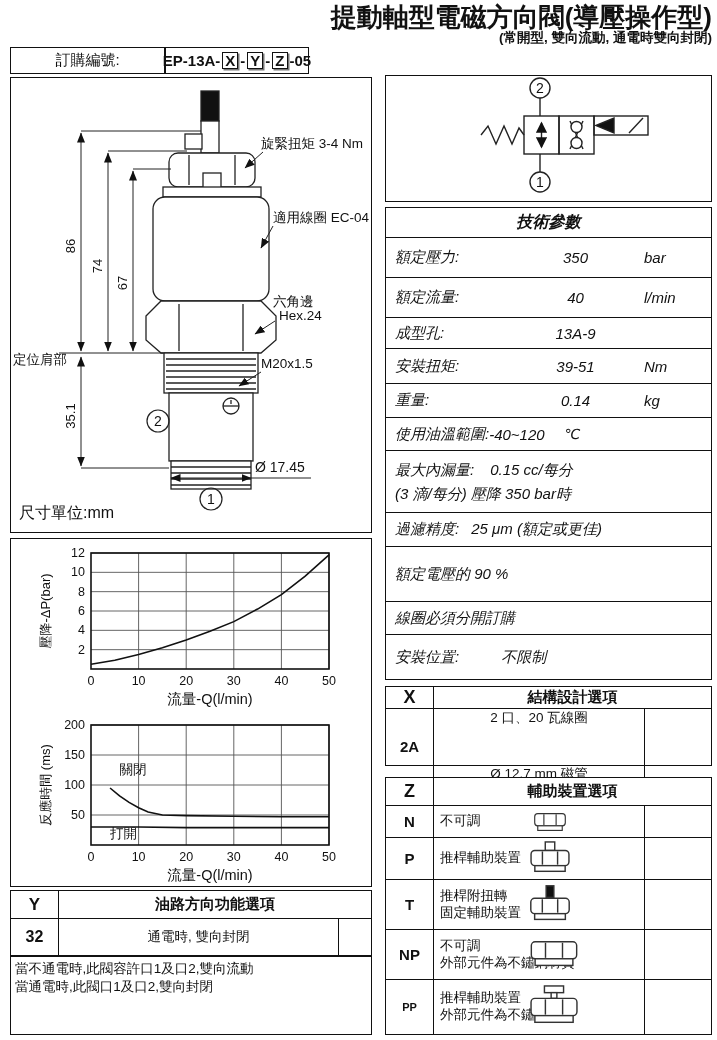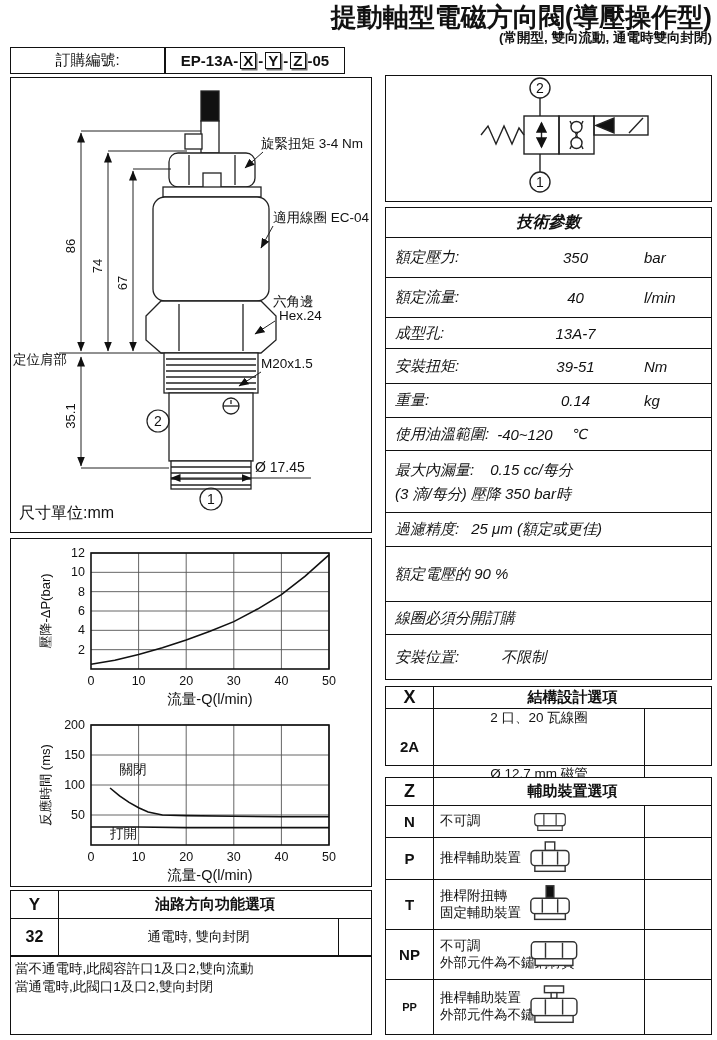--- a/index.html
+++ b/index.html
@@ -41,21 +41,21 @@
 <body>
 
 <div id="page">
 
   <div class="page-title">提動軸型電磁方向閥(導壓操作型)</div>
   <div class="page-subtitle">(常開型, 雙向流動, 通電時雙向封閉)</div>
 
   <div class="box center" style="left:10px;top:47px;width:155px;height:27px;">
     <span class="order-label">訂購編號:</span>
   </div>
-  <div class="box center" style="left:165px;top:47px;width:180px;height:27px;">
+  <div class="box center" style="left:165px;top:47px;width:144px;height:27px;">
     <span class="order-code"><span>EP-13A-</span><span class="boxed">X</span><span>-</span><span class="boxed">Y</span><span>-</span><span class="boxed">Z</span><span>-05</span></span>
   </div>
 
   <div class="box" style="left:10px;top:77px;width:362px;height:456px;">
     <svg width="358" height="452" viewBox="0 0 358 452">
       <defs>
         <marker id="arr" markerWidth="11" markerHeight="8" refX="9.5" refY="4" orient="auto-start-reverse">
           <path d="M0,0 L10,4 L0,8 z" fill="#111"></path>
         </marker>
       </defs>
@@ -255,36 +255,36 @@
       <span class="val">350</span>
       <span class="unit">bar</span>
     </div>
     <div class="trow h40">
       <span class="lbl">額定流量:</span>
       <span class="val">40</span>
       <span class="unit">l/min</span>
     </div>
     <div class="trow h31">
       <span class="lbl">成型孔:</span>
-      <span class="val">13A-7</span>
+      <span class="val">13A-9</span>
       <span class="unit"></span>
     </div>
     <div class="trow h35">
       <span class="lbl">安裝扭矩:</span>
       <span class="val">39-51</span>
       <span class="unit">Nm</span>
     </div>
     <div class="trow h34">
       <span class="lbl">重量:</span>
       <span class="val">0.14</span>
       <span class="unit">kg</span>
     </div>
     <div class="trow h33">
       <span>使用油溫範圍:</span>
-      <span style="margin-left:8px;">-40~120</span>
+      <span style="">-40~120</span>
       <span style="margin-left:20px;font-size:14px;">℃</span>
     </div>
     <div class="trow two h62">
       <div class="tline"><span>最大內漏量:</span><span style="margin-left:16px;">0.15 cc/每分</span></div>
       <div class="tline">(3 滴/每分) 壓降 350 bar時</div>
     </div>
     <div class="trow h34">
       <span>過濾精度:</span>
       <span style="margin-left:12px;">25 μm (額定或更佳)</span>
     </div>

